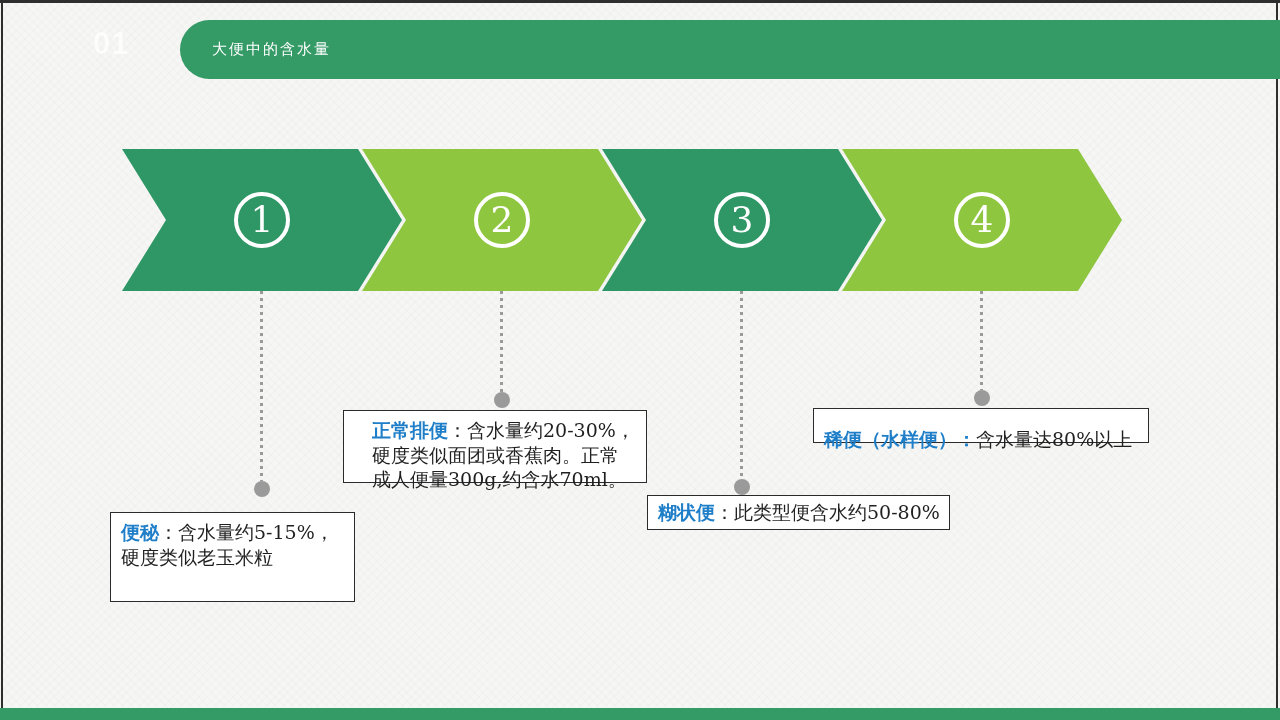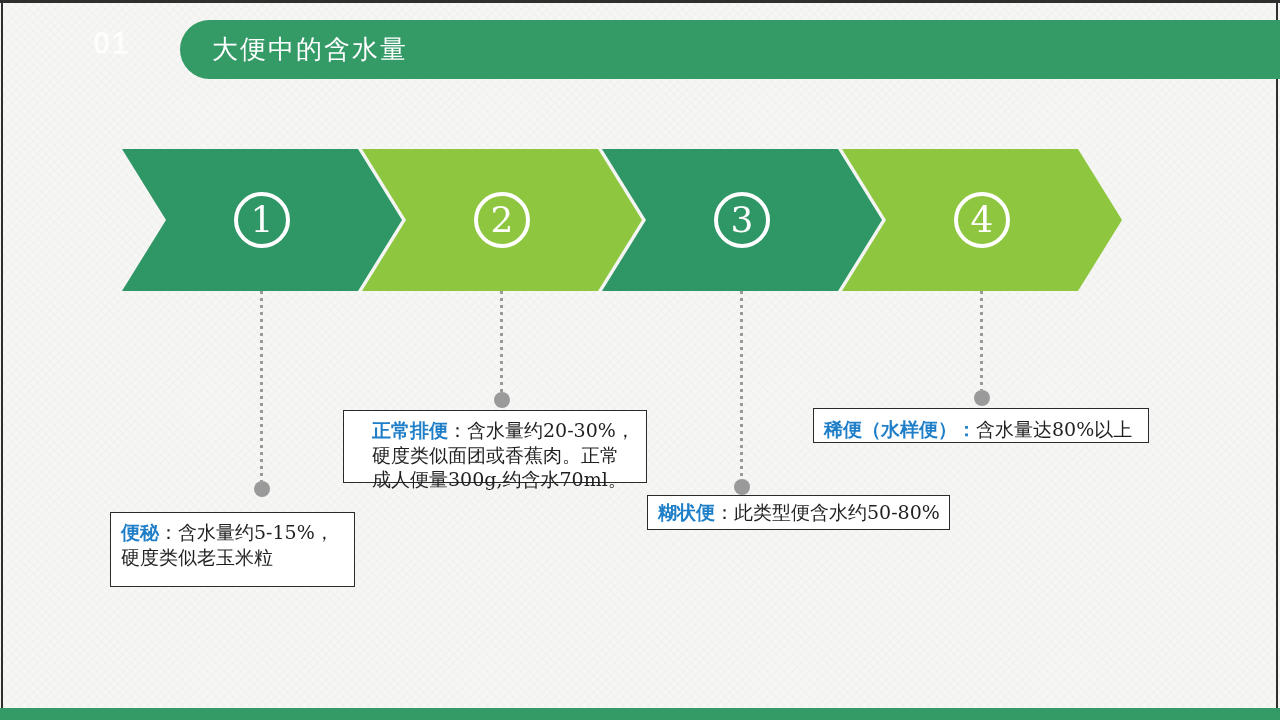--- a/index.html
+++ b/index.html
@@ -25,21 +25,21 @@
     font-size:31px;font-weight:bold;color:#fdfdfc;
     text-shadow:0 0 1px rgba(0,0,0,0.05);letter-spacing:1px;
   }
   .banner{
     left:180px;top:20px;width:1100px;height:59px;
     background:var(--banner-green,#349a66);
     border-radius:30px 0 0 30px;
     display:flex;align-items:center;
   }
   .banner .title{
-    color:#ffffff;font-size:26px;letter-spacing:2px;padding-left:32px;
+    color:#ffffff;font-size:15px;letter-spacing:2px;padding-left:32px;
   }
 
   
   .chev{
     top:149px;width:280px;height:142px;
     clip-path:polygon(0 0, calc(100% - 44px) 0, 100% 50%, calc(100% - 44px) 100%, 0 100%, 44px 50%);
     display:flex;align-items:center;justify-content:center;
   }
   .chev.dark{background:var(--dark-green,#2f9666);}
   .chev.lime{background:var(--lime-green,#8ec63f);}
@@ -63,24 +63,24 @@
   .dot1{left:254px;top:481px;} .dot2{left:494px;top:392px;}
   .dot3{left:734px;top:479px;} .dot4{left:974px;top:390px;}
 
   
   .callout{
     background:#ffffff;border:1px solid #2b2b2b;
     font-size:19px;color:#1f1f1f;line-height:1.3;
     padding:7px 10px;box-sizing:border-box;
   }
   .callout .lbl{color:var(--label-blue,#1e7ec8);font-weight:bold;}
-  .c1{left:110px;top:512px;width:245px;height:75px;}
+  .c1{left:110px;top:512px;width:245px;height:90px;}
   .c2{left:343px;top:410px;width:304px;height:73px;padding-left:28px;}
   .c3{left:647px;top:495px;width:303px;height:35px;white-space:nowrap;padding-top:4px;}
-  .c4{left:813px;top:408px;width:336px;height:35px;white-space:nowrap;padding-top:8px;}
+  .c4{left:813px;top:408px;width:336px;height:35px;white-space:nowrap;padding-top:18px;}
 </style>
 </head>
 <body>
 
 <div class="abs edge-top"></div>
 <div class="abs edge-left"></div>
 <div class="abs edge-right"></div>
 <div class="abs bottom-bar"></div>
 
 <div class="abs page-num">01</div>

